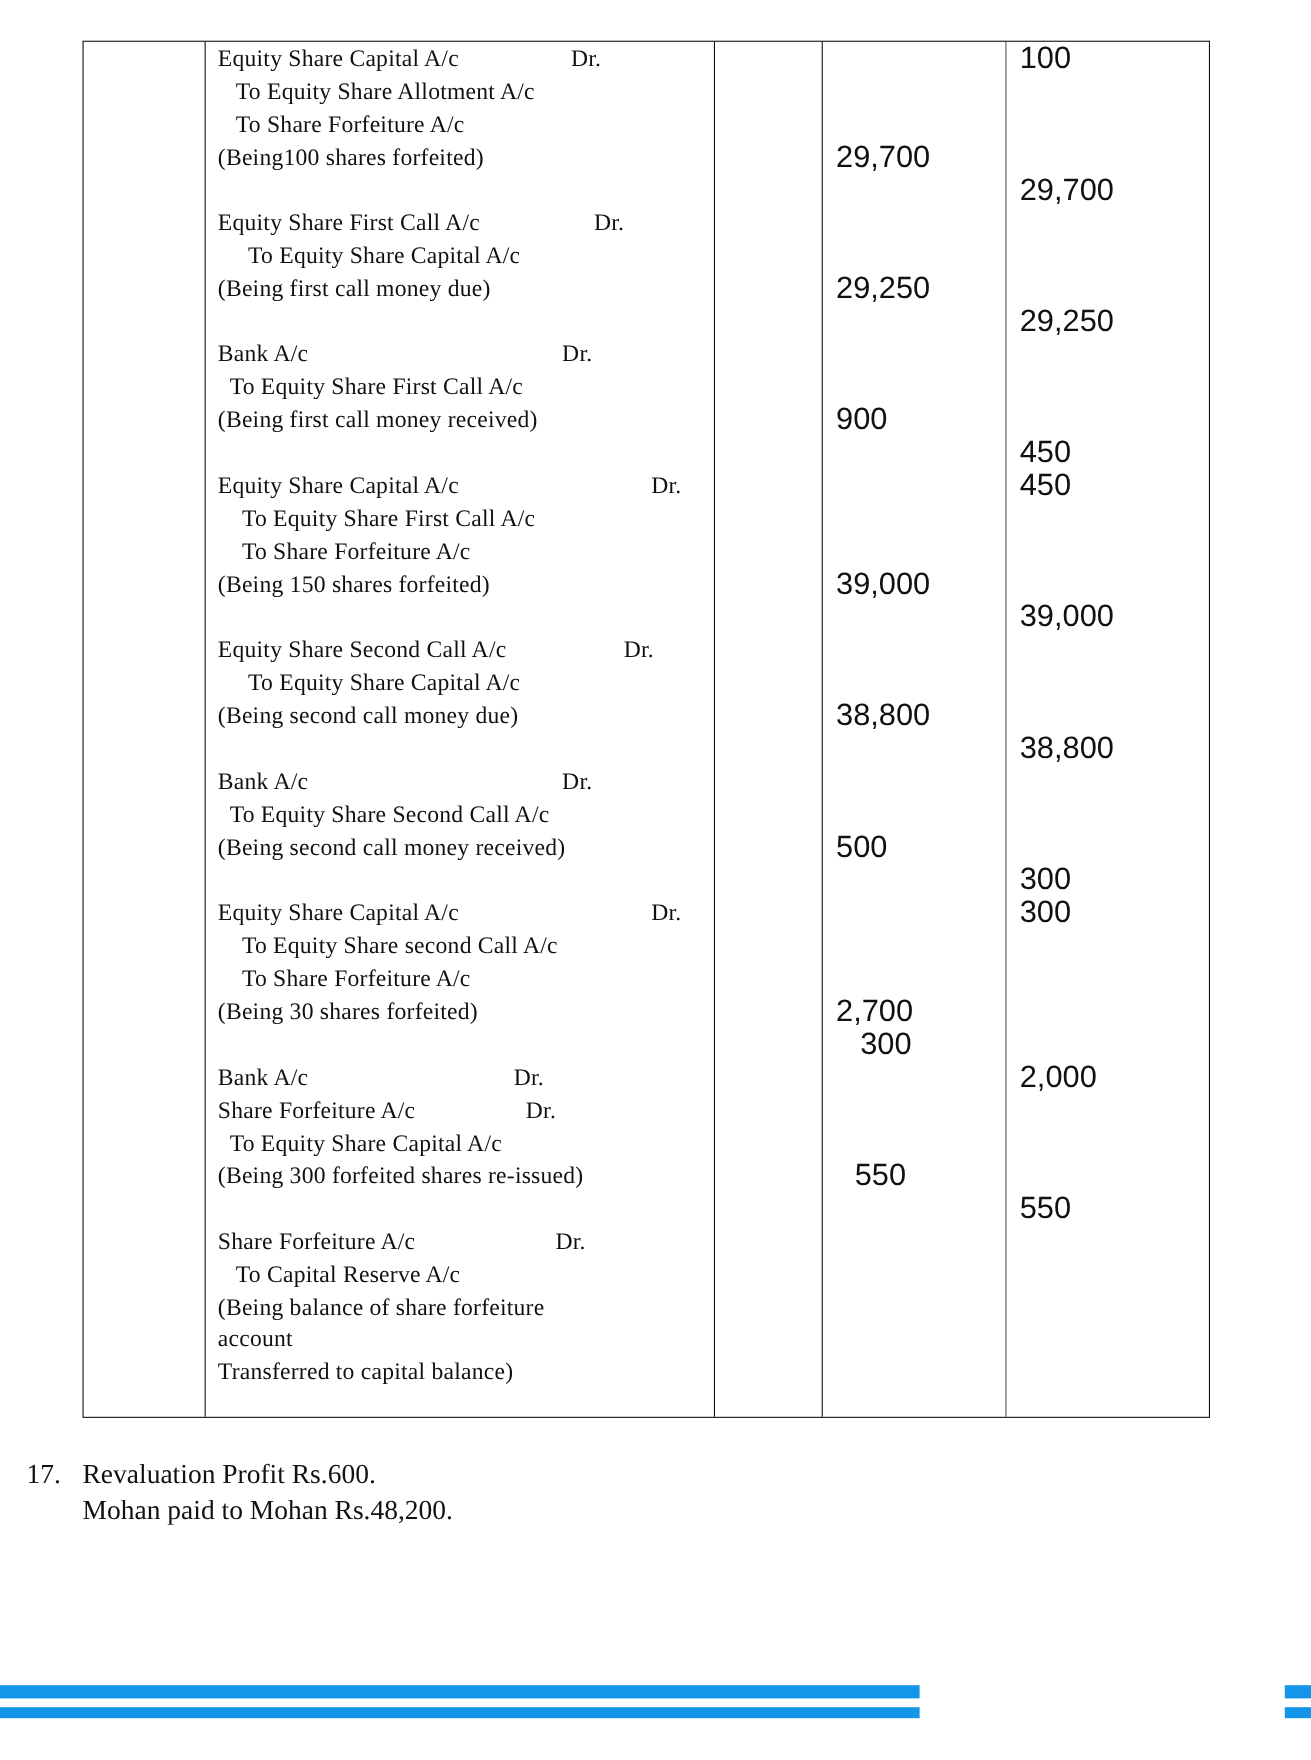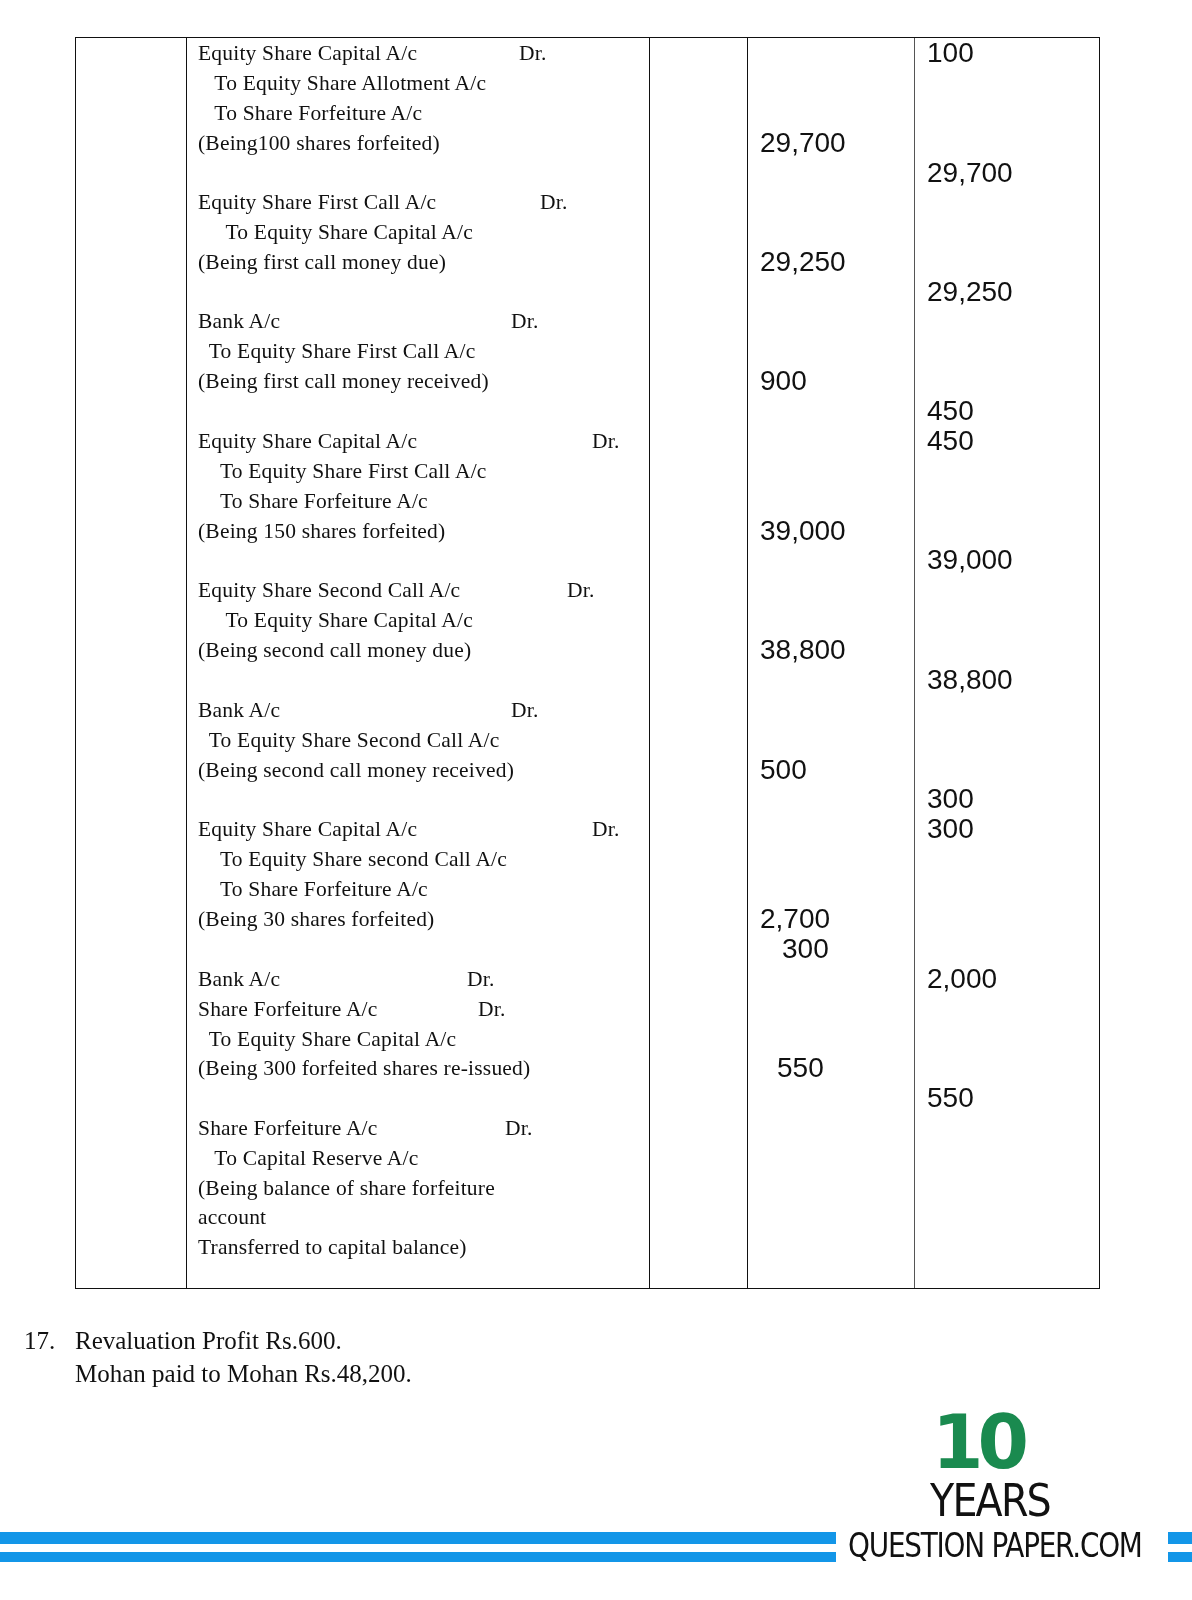--- a/index.html
+++ b/index.html
@@ -133,18 +133,13 @@
     <span class="num17">17.</span>
     <span class="l" style="top:0">Revaluation Profit Rs.600.</span>
     <span class="l" style="top:33px">Mohan paid to Mohan Rs.48,200.</span>
   </div>
 
   <div class="stripe" style="left:0;top:1532px;width:836px;"></div>
   <div class="stripe" style="left:0;top:1552px;width:836px;height:10px;"></div>
   <div class="stripe" style="left:1168px;top:1532px;width:24px;"></div>
   <div class="stripe" style="left:1168px;top:1552px;width:24px;height:10px;"></div>
 
-  <div class="logo">
-    <div class="ten">10</div>
-    <div class="years">YEARS</div>
-    <div class="qp">QUESTION PAPER.COM</div>
-  </div>
 </div>
 
 </body></html>

